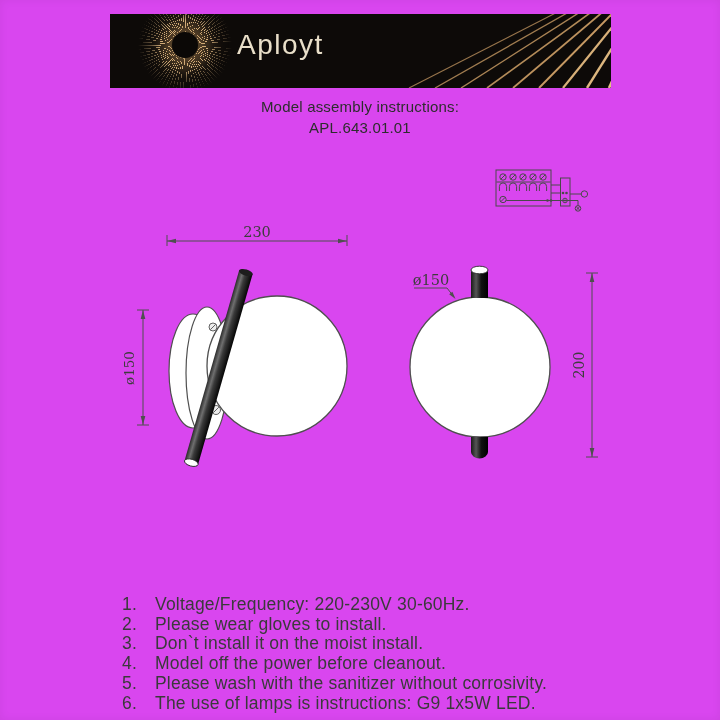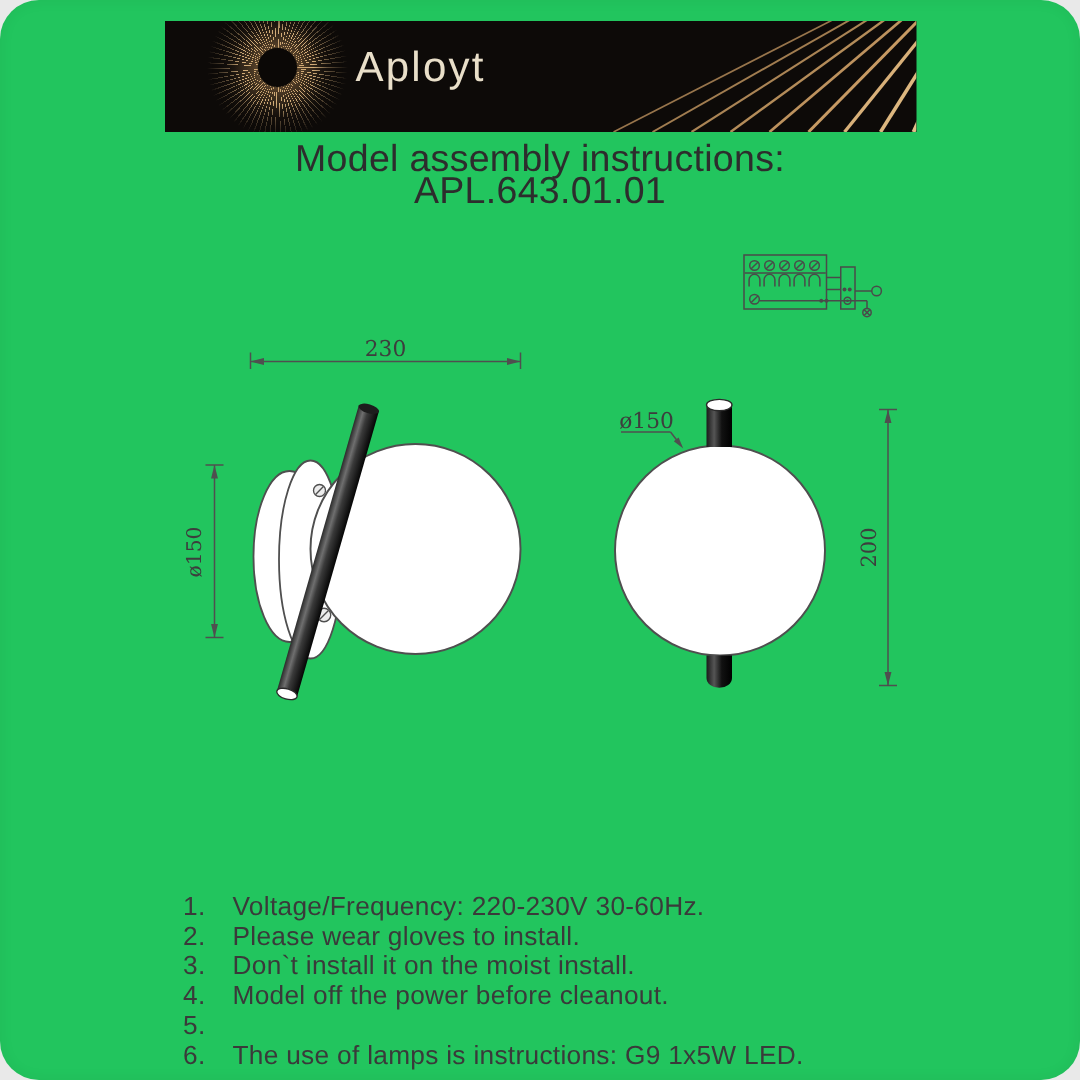--- a/index.html
+++ b/index.html
@@ -1,21 +1,20 @@
 <!DOCTYPE html>
 <html><head>
 <meta charset="utf-8">
 <style>
   html,body{margin:0;padding:0;background:#e9e9e9;}
   .page{
     position:relative;width:720px;height:720px;margin:0 auto;
-    background:#22c55e;overflow:hidden;
+    background:#d946ef;overflow:hidden;
     font-family:"Liberation Sans",sans-serif;
     box-shadow:inset 0 0 10px rgba(0,0,0,0.06);
-    border-radius:26px;
   }
   
   .header-bar{
     position:absolute;left:110px;top:14px;width:501px;height:74px;
     background:#0d0a08;overflow:hidden;
   }
   .sunburst{
     position:absolute;left:27px;top:-17px;width:96px;height:96px;border-radius:50%;
     background:
       radial-gradient(circle, rgba(190,145,90,0.30) 0 18px, rgba(190,145,90,0.12) 30px, transparent 46px),
@@ -28,21 +27,21 @@
     background:#0b0806;box-shadow:0 0 6px 2px rgba(200,155,100,0.25);
   }
   .brand{
     position:absolute;left:127px;top:15px;
     font-size:28px;font-weight:300;letter-spacing:1.5px;color:#e9dfc9;
   }
   .corner-rays{position:absolute;right:0;top:0;}
   
   .title-block{
     position:absolute;left:0;top:96px;width:720px;text-align:center;
-    color:#2d2d2d;font-size:25px;line-height:21px;letter-spacing:0.2px;
+    color:#2d2d2d;font-size:15px;line-height:21px;letter-spacing:0.2px;
   }
   
   .wiring{position:absolute;left:490px;top:162px;}
   .drawing{position:absolute;left:120px;top:225px;}
   svg{display:block;}
   .dim-text{font-family:"DejaVu Serif",serif;fill:#3d3d3d;}
   
   .instructions{
     position:absolute;left:122px;top:595px;width:520px;
     color:#3a3a3a;font-size:17.5px;line-height:19.7px;letter-spacing:0.2px;
@@ -231,20 +230,21 @@
     <div class="instr-row">
       <span class="instr-num">3.</span>
       <span>Don`t install it on the moist install.</span>
     </div>
     <div class="instr-row">
       <span class="instr-num">4.</span>
       <span>Model off the power before cleanout.</span>
     </div>
     <div class="instr-row">
       <span class="instr-num">5.</span>
+      <span>Please wash with the sanitizer without corrosivity.</span>
     </div>
     <div class="instr-row">
       <span class="instr-num">6.</span>
       <span>The use of lamps is instructions: G9 1x5W LED.</span>
     </div>
   </div>
 
 </div>
 
 </body></html>

